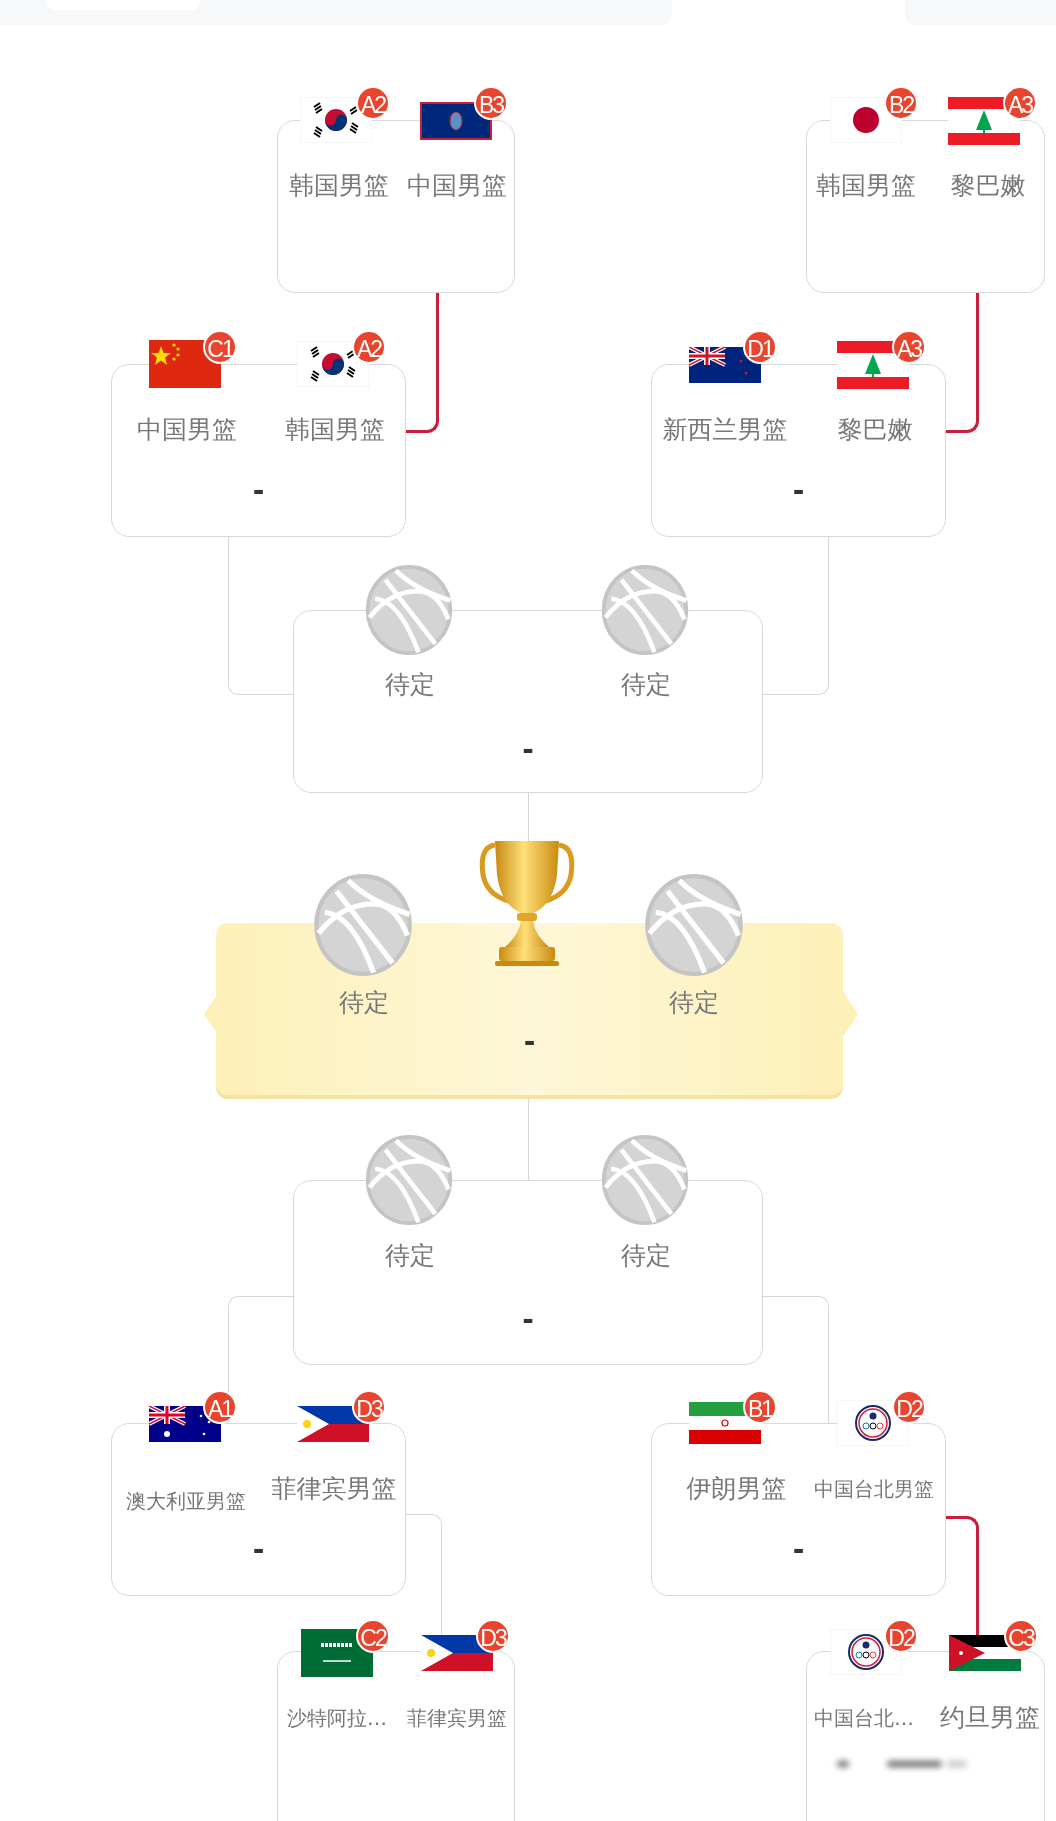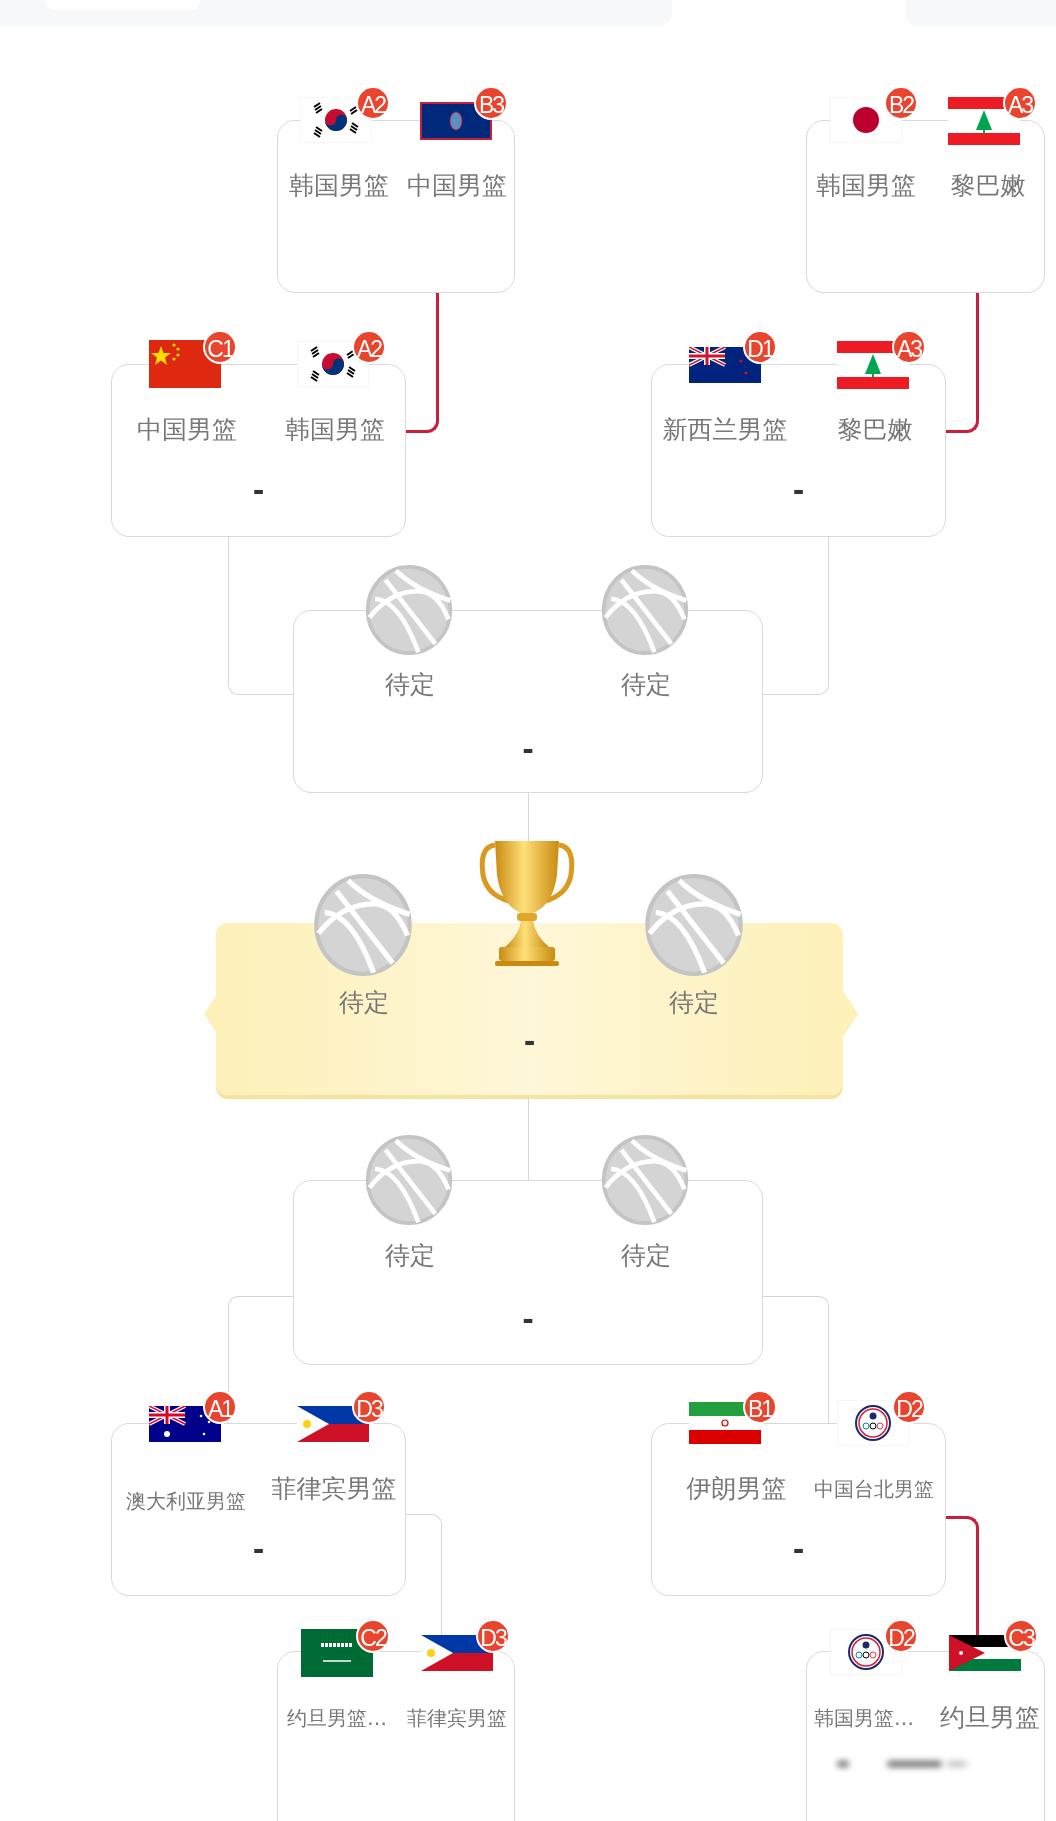--- a/index.html
+++ b/index.html
@@ -180,26 +180,26 @@
   <div class="score-empty" style="top:112px;">-</div>
 </div>
 
 <div class="card" style="left:651px; top:1423px; width:295px; height:173px;">
   <div class="team-name" style="left:12px; top:52px; width:145px;">伊朗男篮</div>
   <div class="team-name small" style="left:152px; top:55px; width:140px;">中国台北男篮</div>
   <div class="score-empty" style="top:112px;">-</div>
 </div>
 
 <div class="card" style="left:277px; top:1651px; width:238px; height:190px;">
-  <div class="team-name small" style="left:0px; top:56px; width:118px;">约旦男篮…</div>
+  <div class="team-name small" style="left:0px; top:56px; width:118px;">沙特阿拉…</div>
   <div class="team-name small" style="left:120px; top:56px; width:118px;">菲律宾男篮</div>
 </div>
 
 <div class="card" style="left:806px; top:1651px; width:239px; height:190px;">
-  <div class="team-name small" style="left:2px; top:56px; width:110px;">韩国男篮…</div>
+  <div class="team-name small" style="left:2px; top:56px; width:110px;">中国台北…</div>
   <div class="team-name" style="left:120px; top:53px; width:126px;">约旦男篮</div>
   <div class="blur" style="left:30px; top:109px; width:12px;"></div>
   <div class="blur" style="left:80px; top:109px; width:55px;"></div>
   <div class="blur" style="left:140px; top:109px; width:20px; opacity:0.4;"></div>
 </div>
 
 <div class="flag" style="left:300px; top:97px;">
     <svg viewBox="0 0 72 46">
       <rect width="72" height="46" fill="#fff" stroke="#eee"></rect>
       <circle cx="36" cy="23" r="11" fill="#c60c30"></circle>

